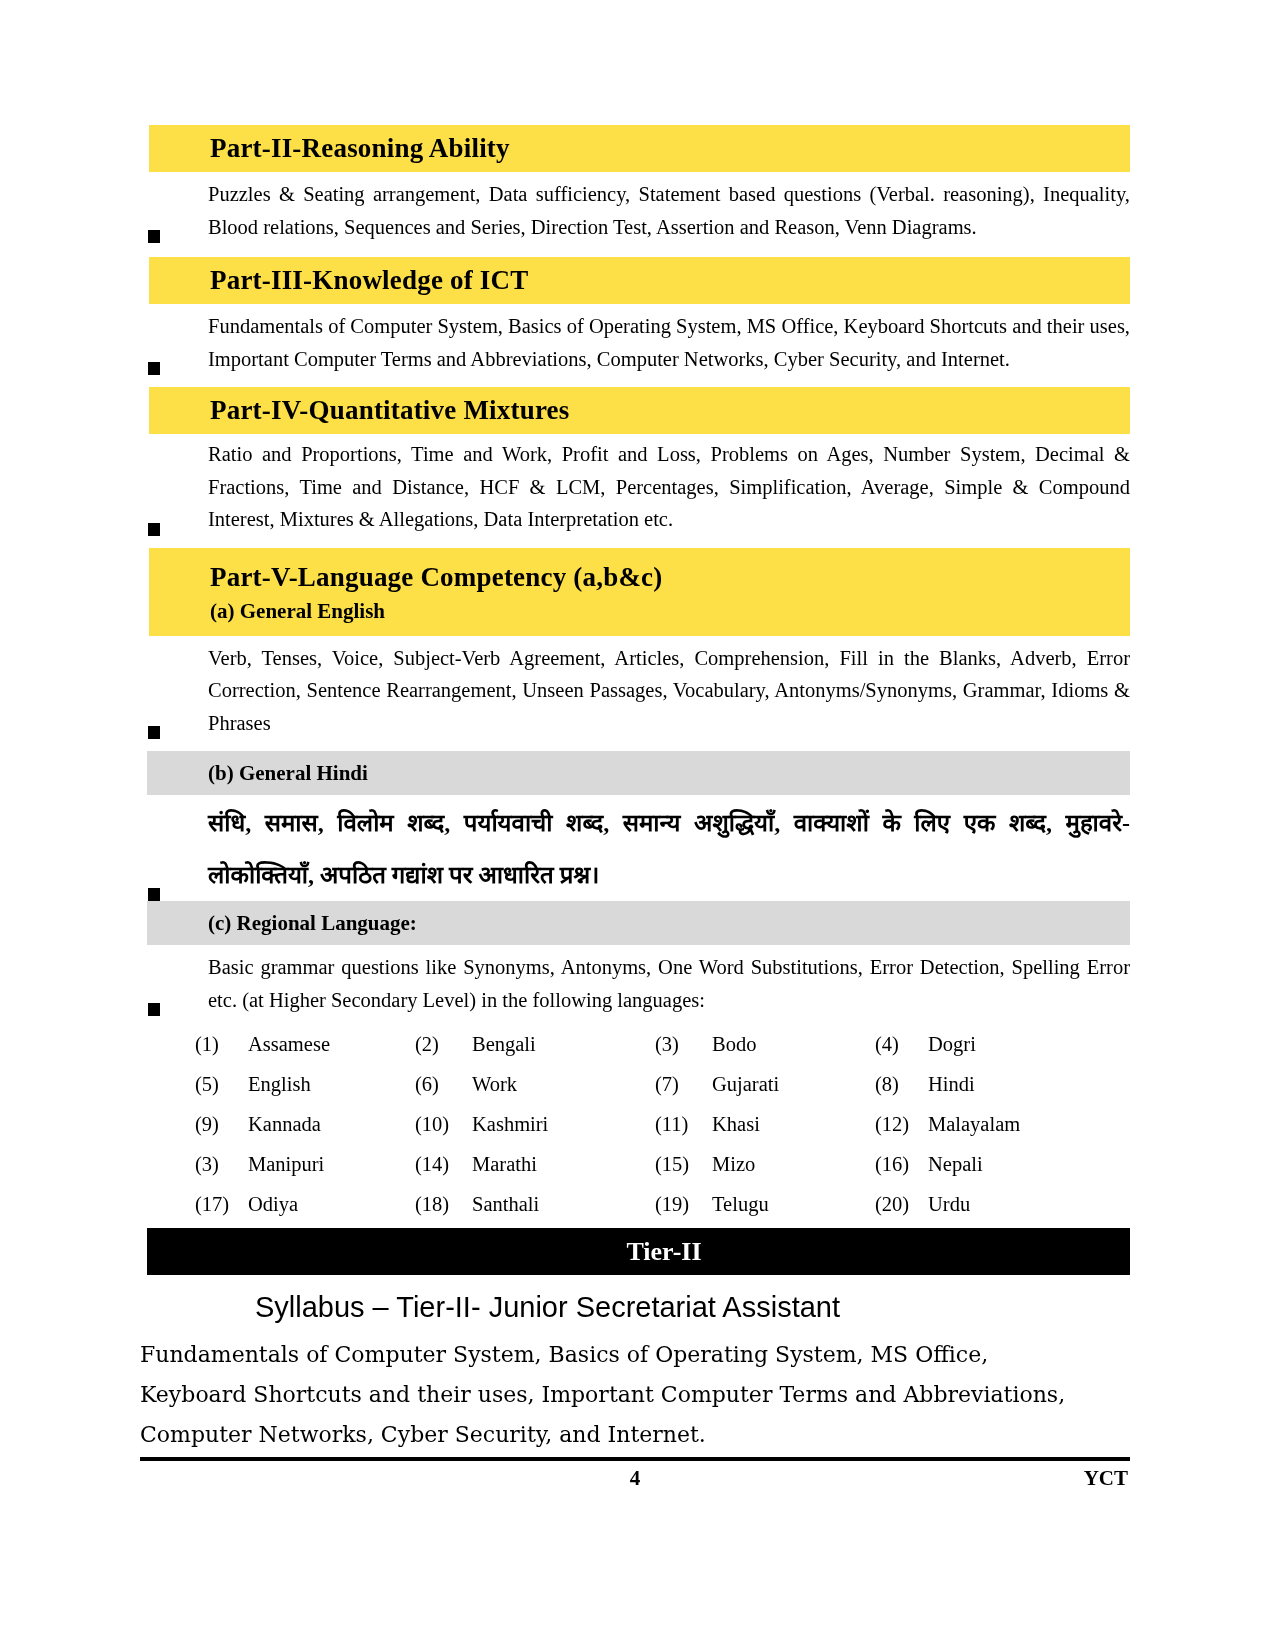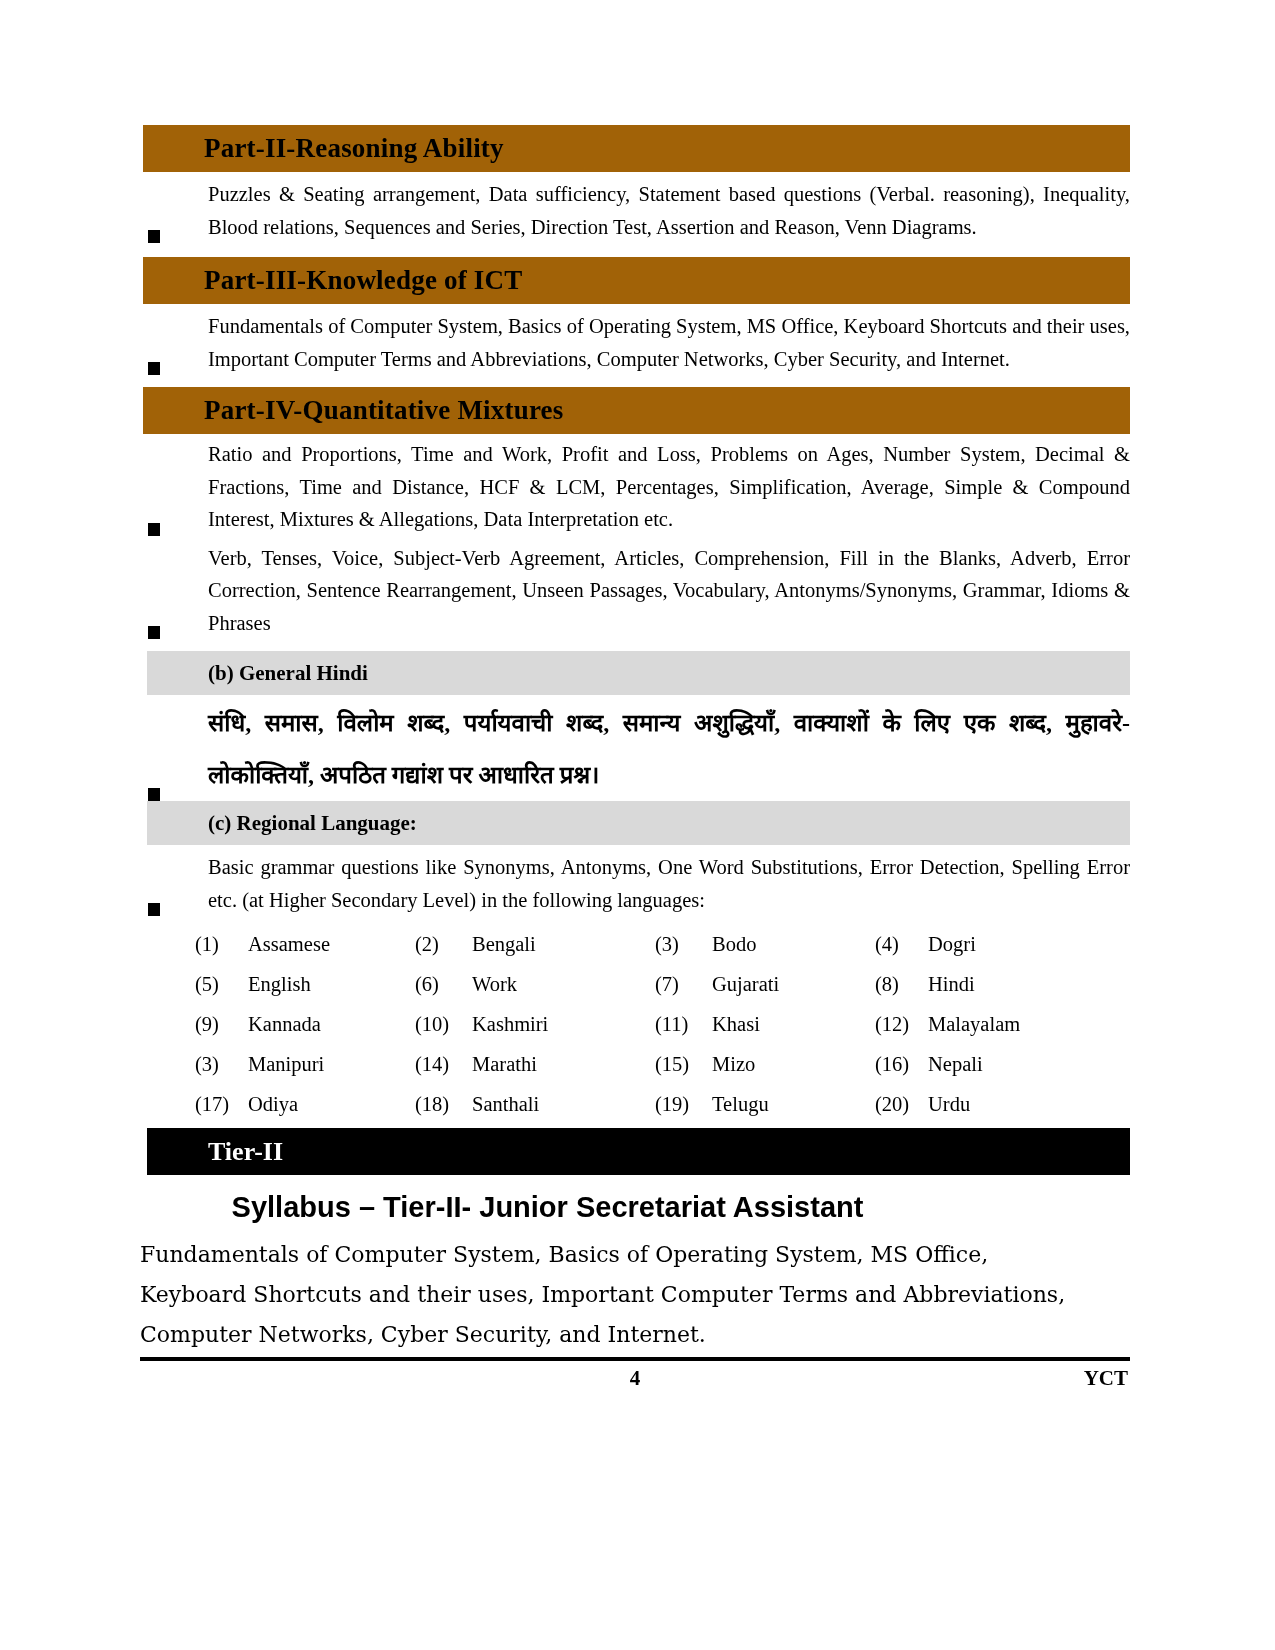--- a/index.html
+++ b/index.html
@@ -8,22 +8,22 @@
     width: 1275px; height: 1650px;
     font-family: "Liberation Serif", serif;
     color: #000000;
     position: relative;
     overflow: hidden;
   }
   .content { margin-left: 140px; width: 990px; }
 
   
   .band {
-    background: #a16207;
-    margin-left: 3px;
+    background: #fde047;
+    margin-left: 9px;
     padding: 8px 10px 8px 61px;
   }
   .band-title {
     font-size: 27px;
     font-weight: bold;
     line-height: 31px;
     letter-spacing: 0.2px;
   }
   .band.two-line { padding: 10px 10px 9px 61px; }
   .band.two-line .band-title { line-height: 38px; }
@@ -80,28 +80,29 @@
   
   .tier-bar {
     background: #000000;
     color: #ffffff;
     margin-left: 7px;
     margin-top: 4px;
     padding: 8px 10px 8px 61px;
     font-size: 26px;
     font-weight: bold;
     line-height: 31px;
+    text-align: center;
   }
 
   .tier-title {
     margin-top: 12px;
     margin-right: 175px;
     text-align: center;
     font-family: "Liberation Sans", sans-serif;
-    font-weight: bold;
+    font-weight: normal;
     font-size: 29px;
     line-height: 40px;
   }
 
   .tier-body {
     margin-top: 8px;
     width: 930px;
     font-family: "DejaVu Serif", serif;
     font-size: 22px;
     line-height: 40px;
@@ -152,20 +153,24 @@
   </div>
 
   <div class="band mt12">
     <div class="band-title">Part-IV-Quantitative Mixtures</div>
   </div>
   <div class="bullet-row mt4">
     <div class="bullet-marker"></div>
     <div class="bullet-text">Ratio and Proportions, Time and Work, Profit and Loss, Problems on Ages, Number System, Decimal &amp; Fractions, Time and Distance, HCF &amp; LCM, Percentages, Simplification, Average, Simple &amp; Compound Interest, Mixtures &amp; Allegations, Data Interpretation etc.</div>
   </div>
 
+  <div class="band two-line mt12">
+    <div class="band-title">Part-V-Language Competency (a,b&amp;c)</div>
+    <div class="band-sub">(a) General English</div>
+  </div>
   <div class="bullet-row mt6">
     <div class="bullet-marker"></div>
     <div class="bullet-text">Verb, Tenses, Voice, Subject-Verb Agreement, Articles, Comprehension, Fill in the Blanks, Adverb, Error Correction, Sentence Rearrangement, Unseen Passages, Vocabulary, Antonyms/Synonyms, Grammar, Idioms &amp; Phrases</div>
   </div>
 
   <div class="sub-band mt12">(b) General Hindi</div>
   <div class="bullet-row hindi mt2">
     <div class="bullet-marker"></div>
     <div class="bullet-text">संधि, समास, विलोम शब्द, पर्यायवाची शब्द, समान्य अशुद्धियाँ, वाक्याशों के लिए एक शब्द, मुहावरे-लोकोक्तियाँ, अपठित गद्यांश पर आधारित प्रश्न।</div>
   </div>

